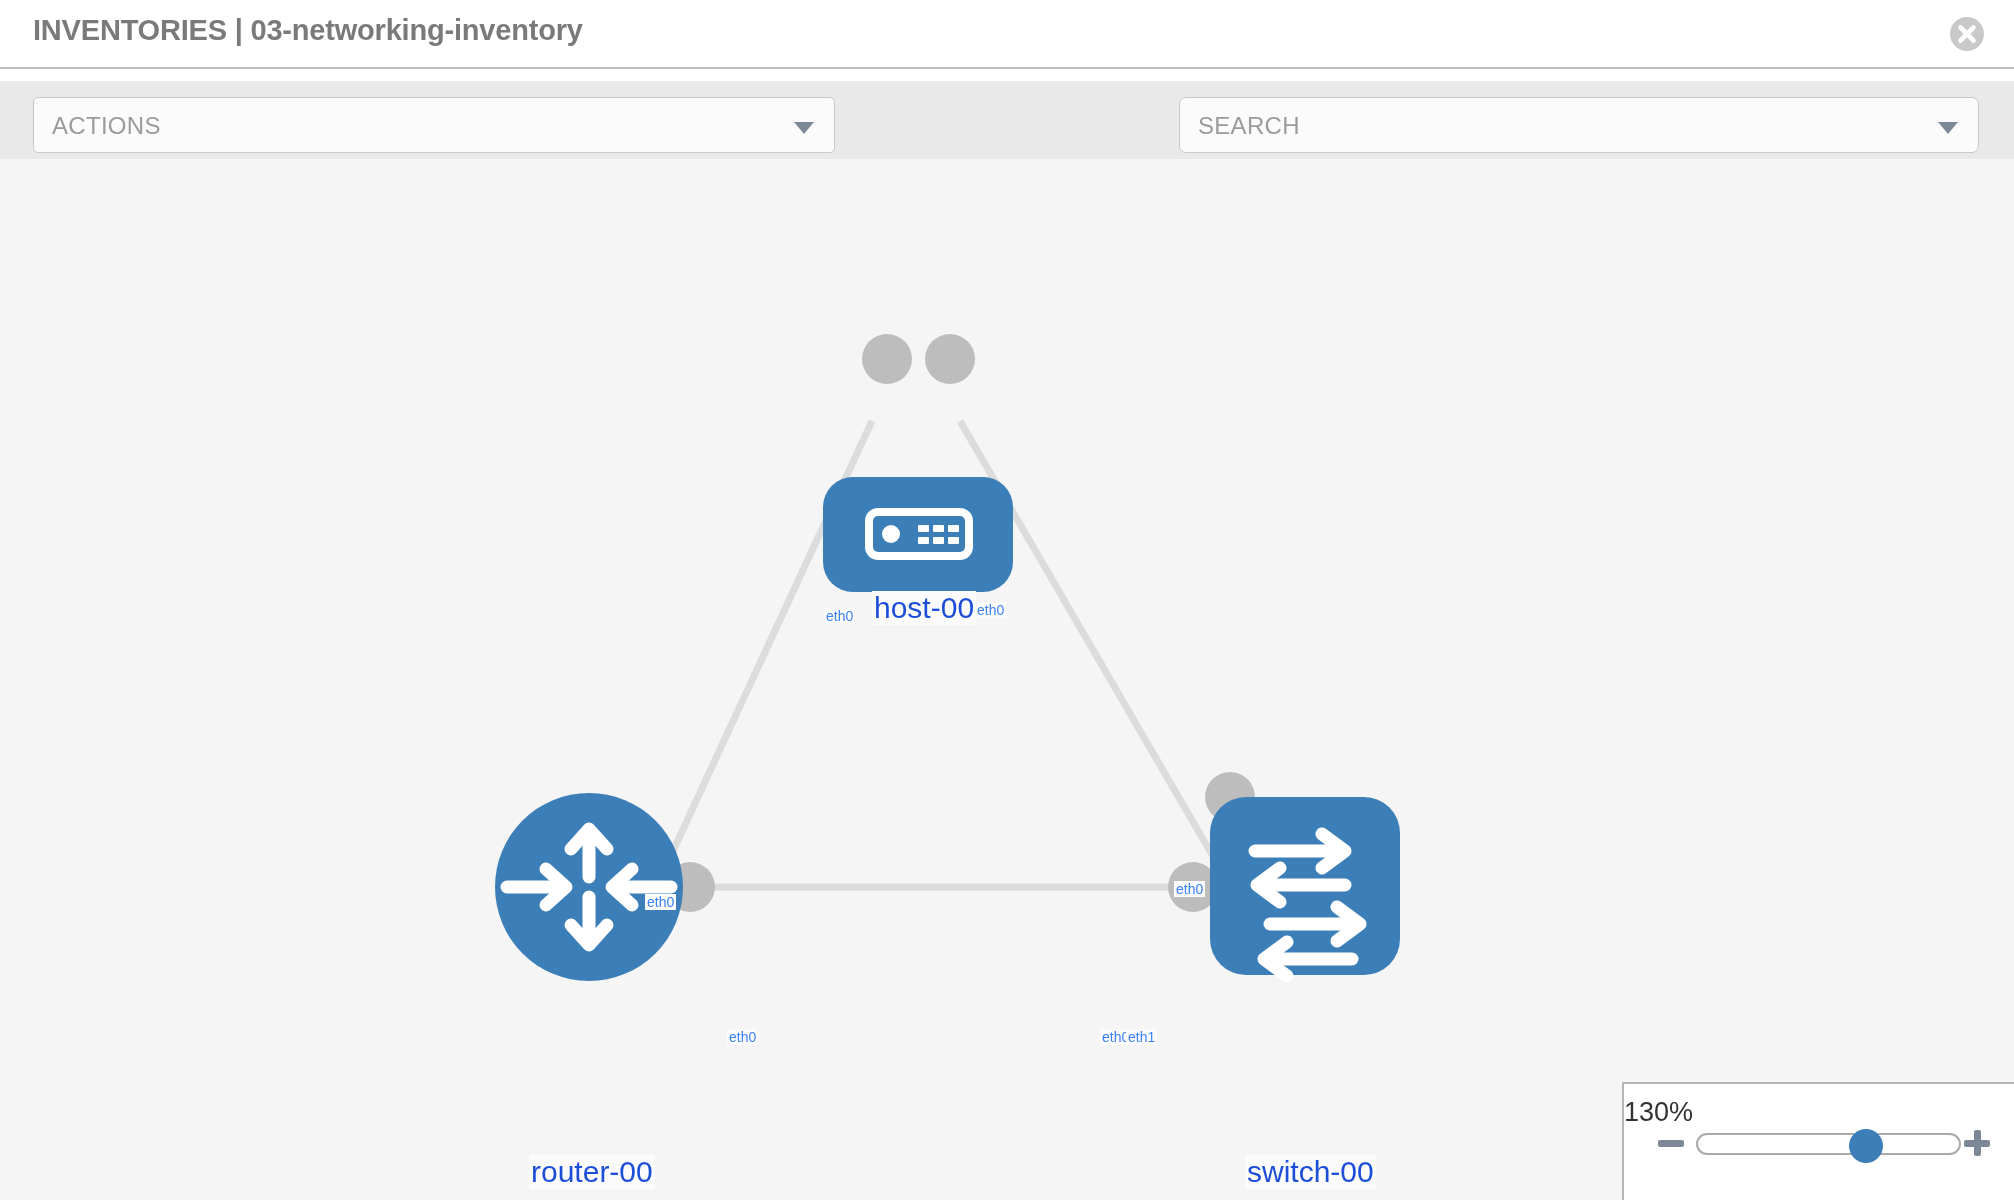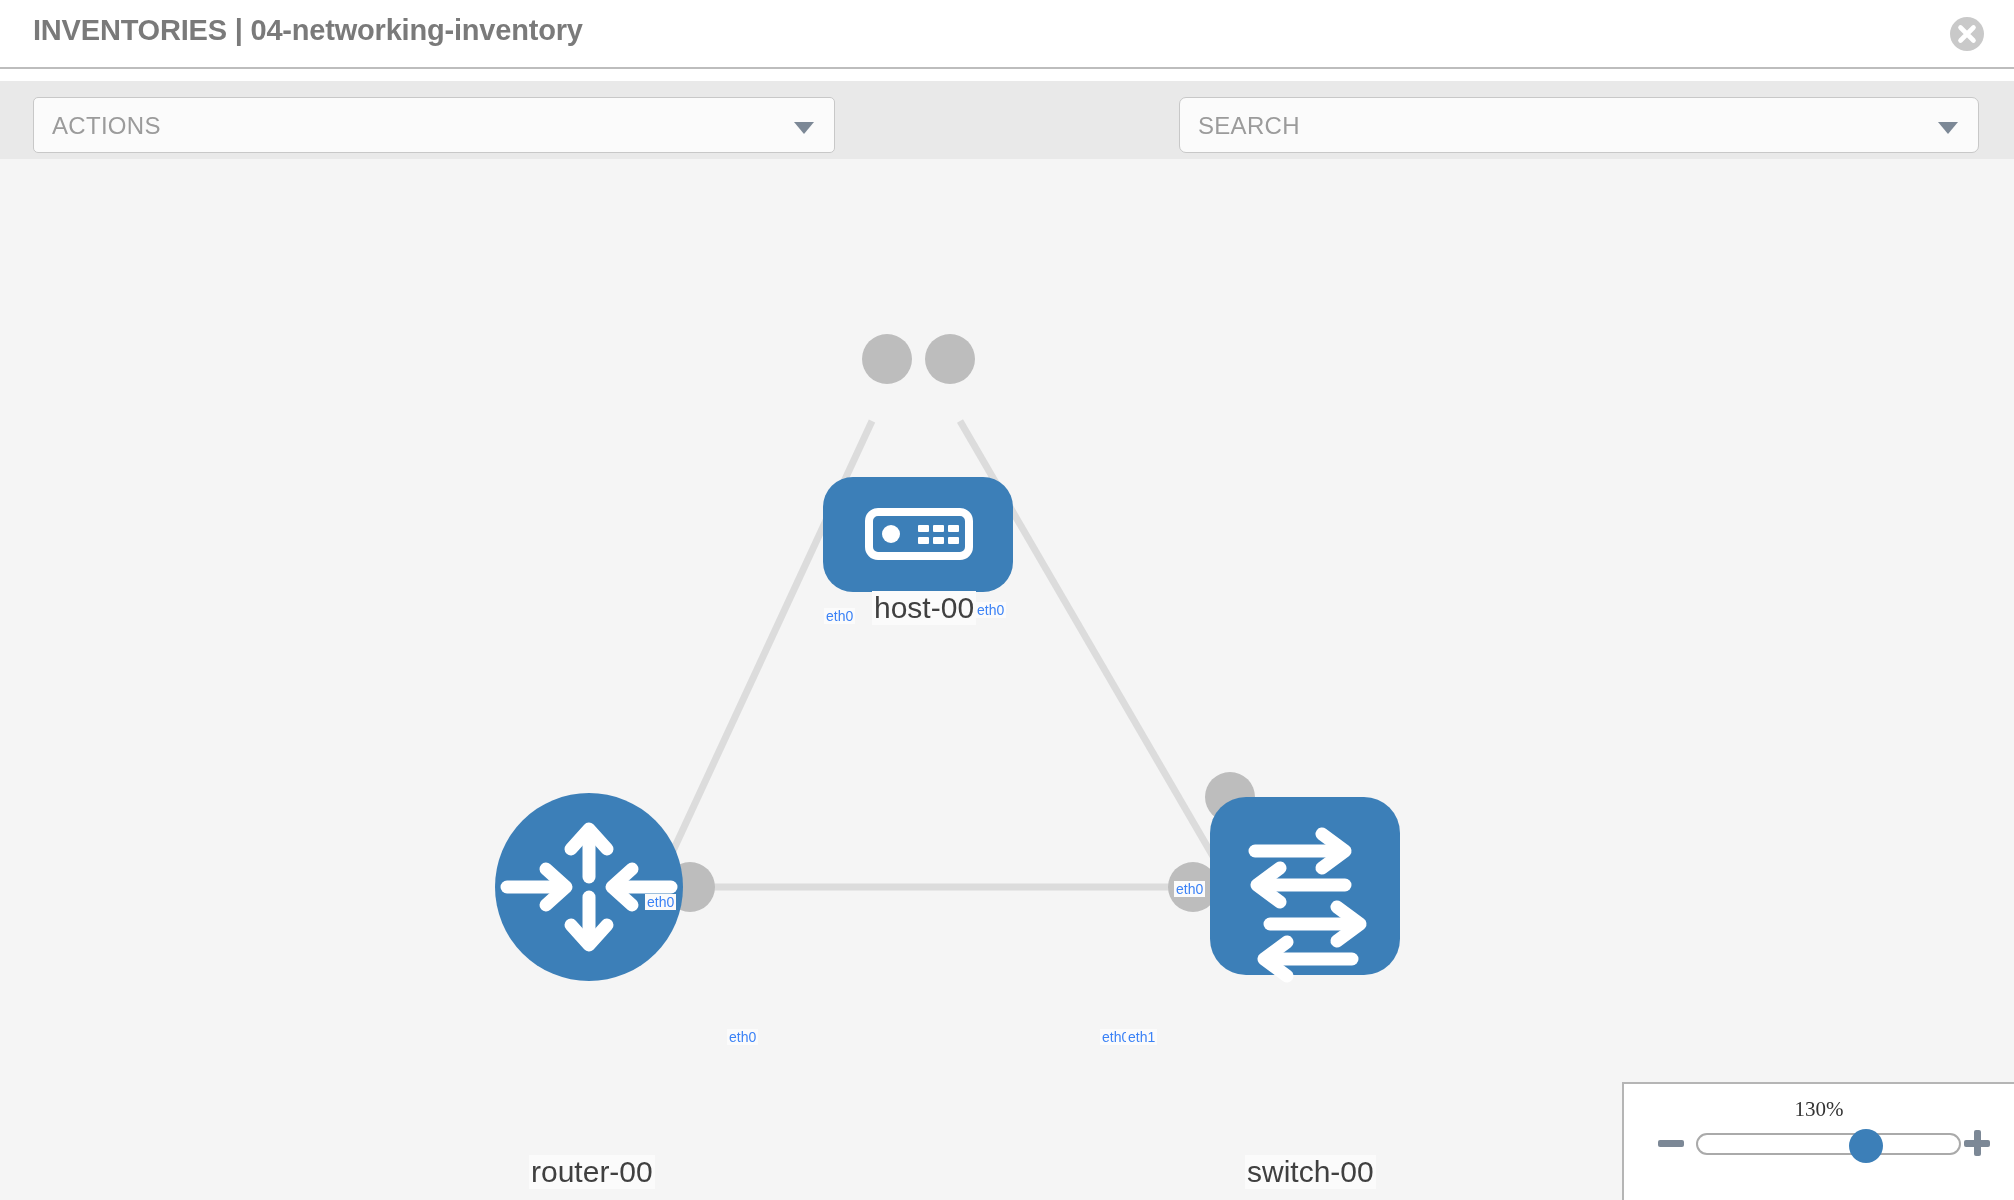--- a/index.html
+++ b/index.html
@@ -106,21 +106,21 @@
     left: 0; top: 159px;
     width: 2014px; height: 1041px;
     background: #f5f5f5;
     overflow: hidden;
   }
   .topology-svg { position:absolute; left:0; top:0; }
 
   .node-label {
     position: absolute;
     font-size: 30px;
-    color: #404040;
+    color: #1d4ed8;
     background: #fbfbfb;
     white-space: nowrap;
     padding: 0 2px;
   }
   .edge-label {
     position: absolute;
     font-size: 14px;
     color: #3b82f6;
     background: #fbfbfb;
     white-space: nowrap;
@@ -132,24 +132,22 @@
     position: absolute;
     left: 1622px; top: 1082px;
     width: 392px; height: 118px;
     background: #ffffff;
     border-top: 2px solid #b5b5b5;
     border-left: 2px solid #b5b5b5;
   }
   .zoom-percent {
     position: absolute;
     top: 13px; left: 0; right: 0;
-    text-align: center;
-    font-size: 21px;
+    font-size: 27px;
     color: #333333;
-    font-family: Liberation Serif, serif;
   }
   .zoom-minus, .zoom-plus {
     position: absolute;
     top: 44px;
     width: 30px; height: 30px;
     cursor: pointer;
   }
   .zoom-minus { left: 32px; }
   .zoom-plus  { right: 22px; }
   .zoom-track {
@@ -170,21 +168,21 @@
     background: #3c7fb8;
     cursor: grab;
   }
 </style>
 </head>
 <body>
 
 <div id="app">
 
   <div class="header">
-    <div class="header-title">INVENTORIES | 04-networking-inventory</div>
+    <div class="header-title">INVENTORIES | 03-networking-inventory</div>
     <div class="close-icon-wrap">
       <svg width="36" height="36" viewBox="0 0 36 36">
         <circle cx="18" cy="18" r="17" fill="#c9c9c9"></circle>
         <path d="M11.5 11.5 L24.5 24.5 M24.5 11.5 L11.5 24.5" stroke="#ffffff" stroke-width="4.6" stroke-linecap="round"></path>
       </svg>
     </div>
   </div>
 
   <div class="toolbar">
 

